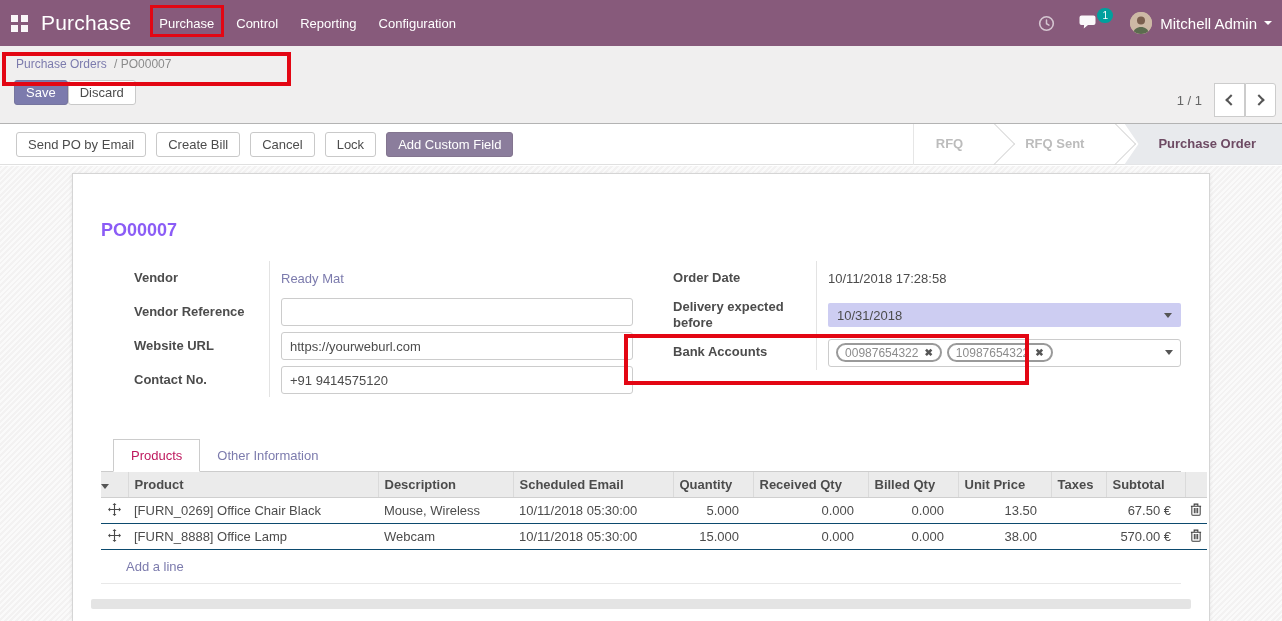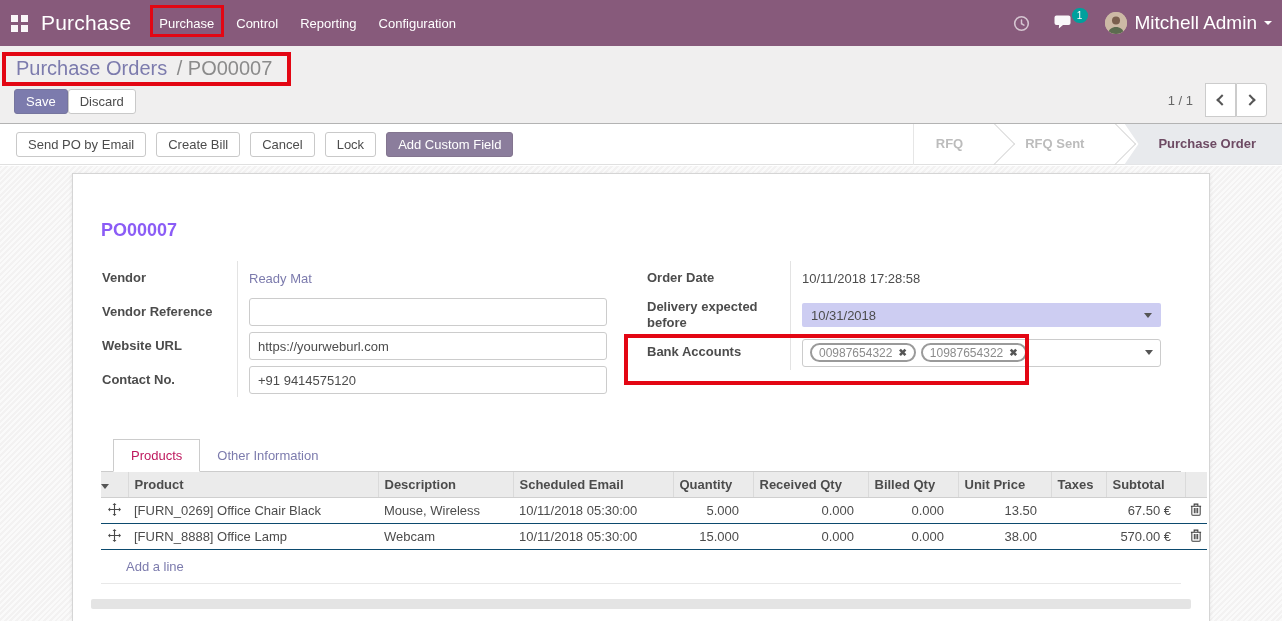--- a/index.html
+++ b/index.html
@@ -33,44 +33,44 @@
   .nav-ico { display: inline-flex; align-items: center; position: relative; margin: 0 12px; cursor: pointer; }
   .badge {
     position: absolute; top: -7px; right: -13px;
     background: #00a09d; color: #fff; font-size: 10px; line-height: 15px;
     min-width: 16px; height: 15px; text-align: center; border-radius: 8px; padding: 0 3px;
   }
   .avatar {
     width: 22px; height: 22px; border-radius: 50%; overflow: hidden;
     margin: 0 8px 0 18px; background: #cdb9a5; display: inline-block; cursor: pointer;
   }
-  .user-name { font-size: 19px; cursor: pointer; }
+  .user-name { font-size: 15px; cursor: pointer; }
   .caret-down-w {
     width: 0; height: 0; margin-left: 7px; display: inline-block;
     border-left: 4px solid transparent; border-right: 4px solid transparent; border-top: 4px solid #fff;
   }
 
   
   .control-panel {
     height: 78px; background: #f0efef; border-bottom: 1px solid #b3b3b3;
     padding: 9px 0 0 14px; position: relative;
   }
-  .breadcrumb { font-size: 20px; padding: 2px 2px; display: inline-block; }
+  .breadcrumb { font-size: 12px; padding: 2px 2px; display: inline-block; }
   .bc-parent { color: #7c7bad; cursor: pointer; }
   .bc-current { color: #8b8b8b; margin-left: 4px; }
   .cp-buttons { margin-top: 7px; display: flex; }
   .btn {
     display: inline-flex; align-items: center; justify-content: center;
     border: 1px solid #c9c9c9; background: #fff; color: #4c4c4c;
     font-size: 13px; padding: 4px 11px; border-radius: 3px; cursor: pointer;
     font-family: "Liberation Sans", sans-serif;
   }
   .btn-primary { background: #7c7bad; border-color: #76759e; color: #fff; }
   .btn-purple  { background: #8b7d9c; border-color: #83758f; color: #fff; }
-  .pager { position: absolute; right: 15px; bottom: 6px; display: flex; align-items: center; }
+  .pager { position: absolute; right: 6px; bottom: 6px; display: flex; align-items: center; }
   .pager-count { color: #666; margin-right: 12px; font-size: 13px; }
   .pager-btn {
     width: 31px; height: 34px; background: #fff; border: 1px solid #ccc;
     display: inline-flex; align-items: center; justify-content: center; cursor: pointer;
   }
   .pager-btn:first-of-type { border-radius: 3px 0 0 3px; border-right: none; }
   .pager-btn:last-of-type { border-radius: 0 3px 3px 0; }
   .chev { width: 8px; height: 8px; border-left: 2px solid #555; border-bottom: 2px solid #555; display: inline-block; }
   .chev.left  { transform: rotate(45deg); margin-left: 3px; }
   .chev.right { transform: rotate(-135deg); margin-right: 3px; }
@@ -105,21 +105,21 @@
     overflow: hidden;
   }
   .sheet {
     width: 1138px; height: calc(100% - 7px); margin: 7px auto 0;
     background: #fff; border: 1px solid #d5d5d5; border-bottom: none;
     box-shadow: 0 1px 4px rgba(0,0,0,.08);
     padding: 46px 28px 0; position: relative;
   }
   .po-title { font-size: 18px; font-weight: bold; color: #8b5cf6; margin-bottom: 20px; }
 
-  .oe-group { display: flex; }
+  .oe-group { display: flex; margin-left: 32px; }
   .group-left  { width: 506px; }
   .group-right { width: 515px; margin-left: 39px; }
   .field-row { display: flex; min-height: 34px; align-items: center; }
   .field-label {
     align-self: stretch; display: flex; align-items: center;
     font-weight: bold; color: #4c4c4c; border-right: 1px solid #e3e3e3;
     padding: 4px 8px 4px 1px; line-height: 1.25;
   }
   .group-left  .field-label { width: 137px; }
   .group-right .field-label { width: 145px; }

